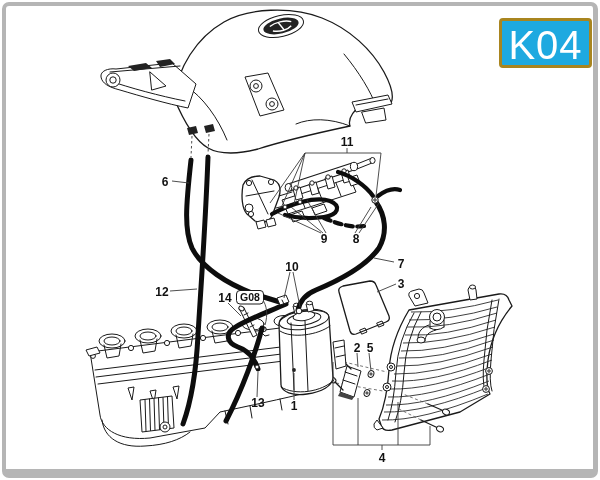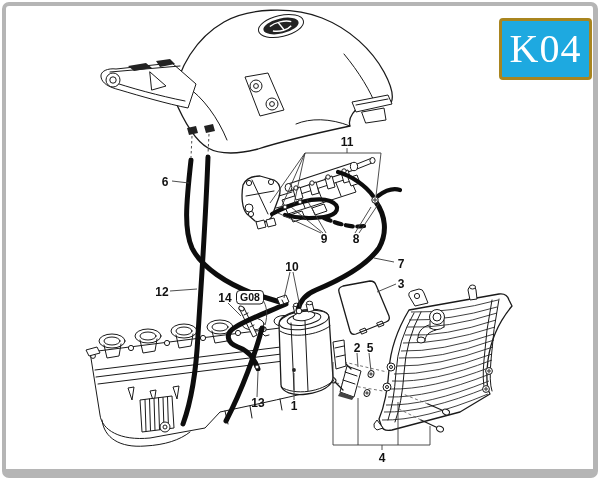--- a/index.html
+++ b/index.html
@@ -1,23 +1,23 @@
 <!DOCTYPE html>
 <html><head>
 <meta charset="utf-8">
 <style>
   html,body{margin:0;padding:0;background:#fff;}
   .page{position:relative;width:600px;height:480px;background:#ffffff;overflow:hidden;
         font-family:"Liberation Sans",sans-serif;}
   .frame{position:absolute;left:2px;top:2px;right:2px;bottom:2px;
          border:4px solid #b5b5b5;border-right-width:5px;border-bottom-width:9px;
          border-radius:7px;pointer-events:none;}
-  .badge{position:absolute;left:499px;top:18px;width:93px;height:62px;
+  .badge{position:absolute;left:499px;top:18px;width:93px;height:50px;
          background:#1ea9e0;border:3px solid #a9851f;border-radius:4px;
-         box-sizing:border-box;display:flex;align-items:center;justify-content:center;font-family:Liberation Serif, serif;}
+         box-sizing:border-box;display:flex;align-items:flex-end;justify-content:center;}
   .badge span{color:#ffffff;font-size:40px;line-height:1;letter-spacing:1px;}
   svg{position:absolute;left:0;top:0;}
   .ln{fill:none;stroke:#1a1a1a;stroke-width:1;stroke-linecap:round;stroke-linejoin:round;}
   .ln2{fill:none;stroke:#1a1a1a;stroke-width:1.3;stroke-linecap:round;stroke-linejoin:round;}
   .wf{fill:#ffffff;stroke:#1a1a1a;stroke-width:1;stroke-linejoin:round;}
   .wf2{fill:#ffffff;stroke:#1a1a1a;stroke-width:1.3;stroke-linejoin:round;}
   .dk{fill:#222;stroke:none;}
   .hose{fill:none;stroke:#0d0d0d;stroke-width:5;stroke-linecap:round;}
   .hose4{fill:none;stroke:#0d0d0d;stroke-width:4.2;stroke-linecap:round;}
   .lead{fill:none;stroke:#3a3a3a;stroke-width:0.9;}

